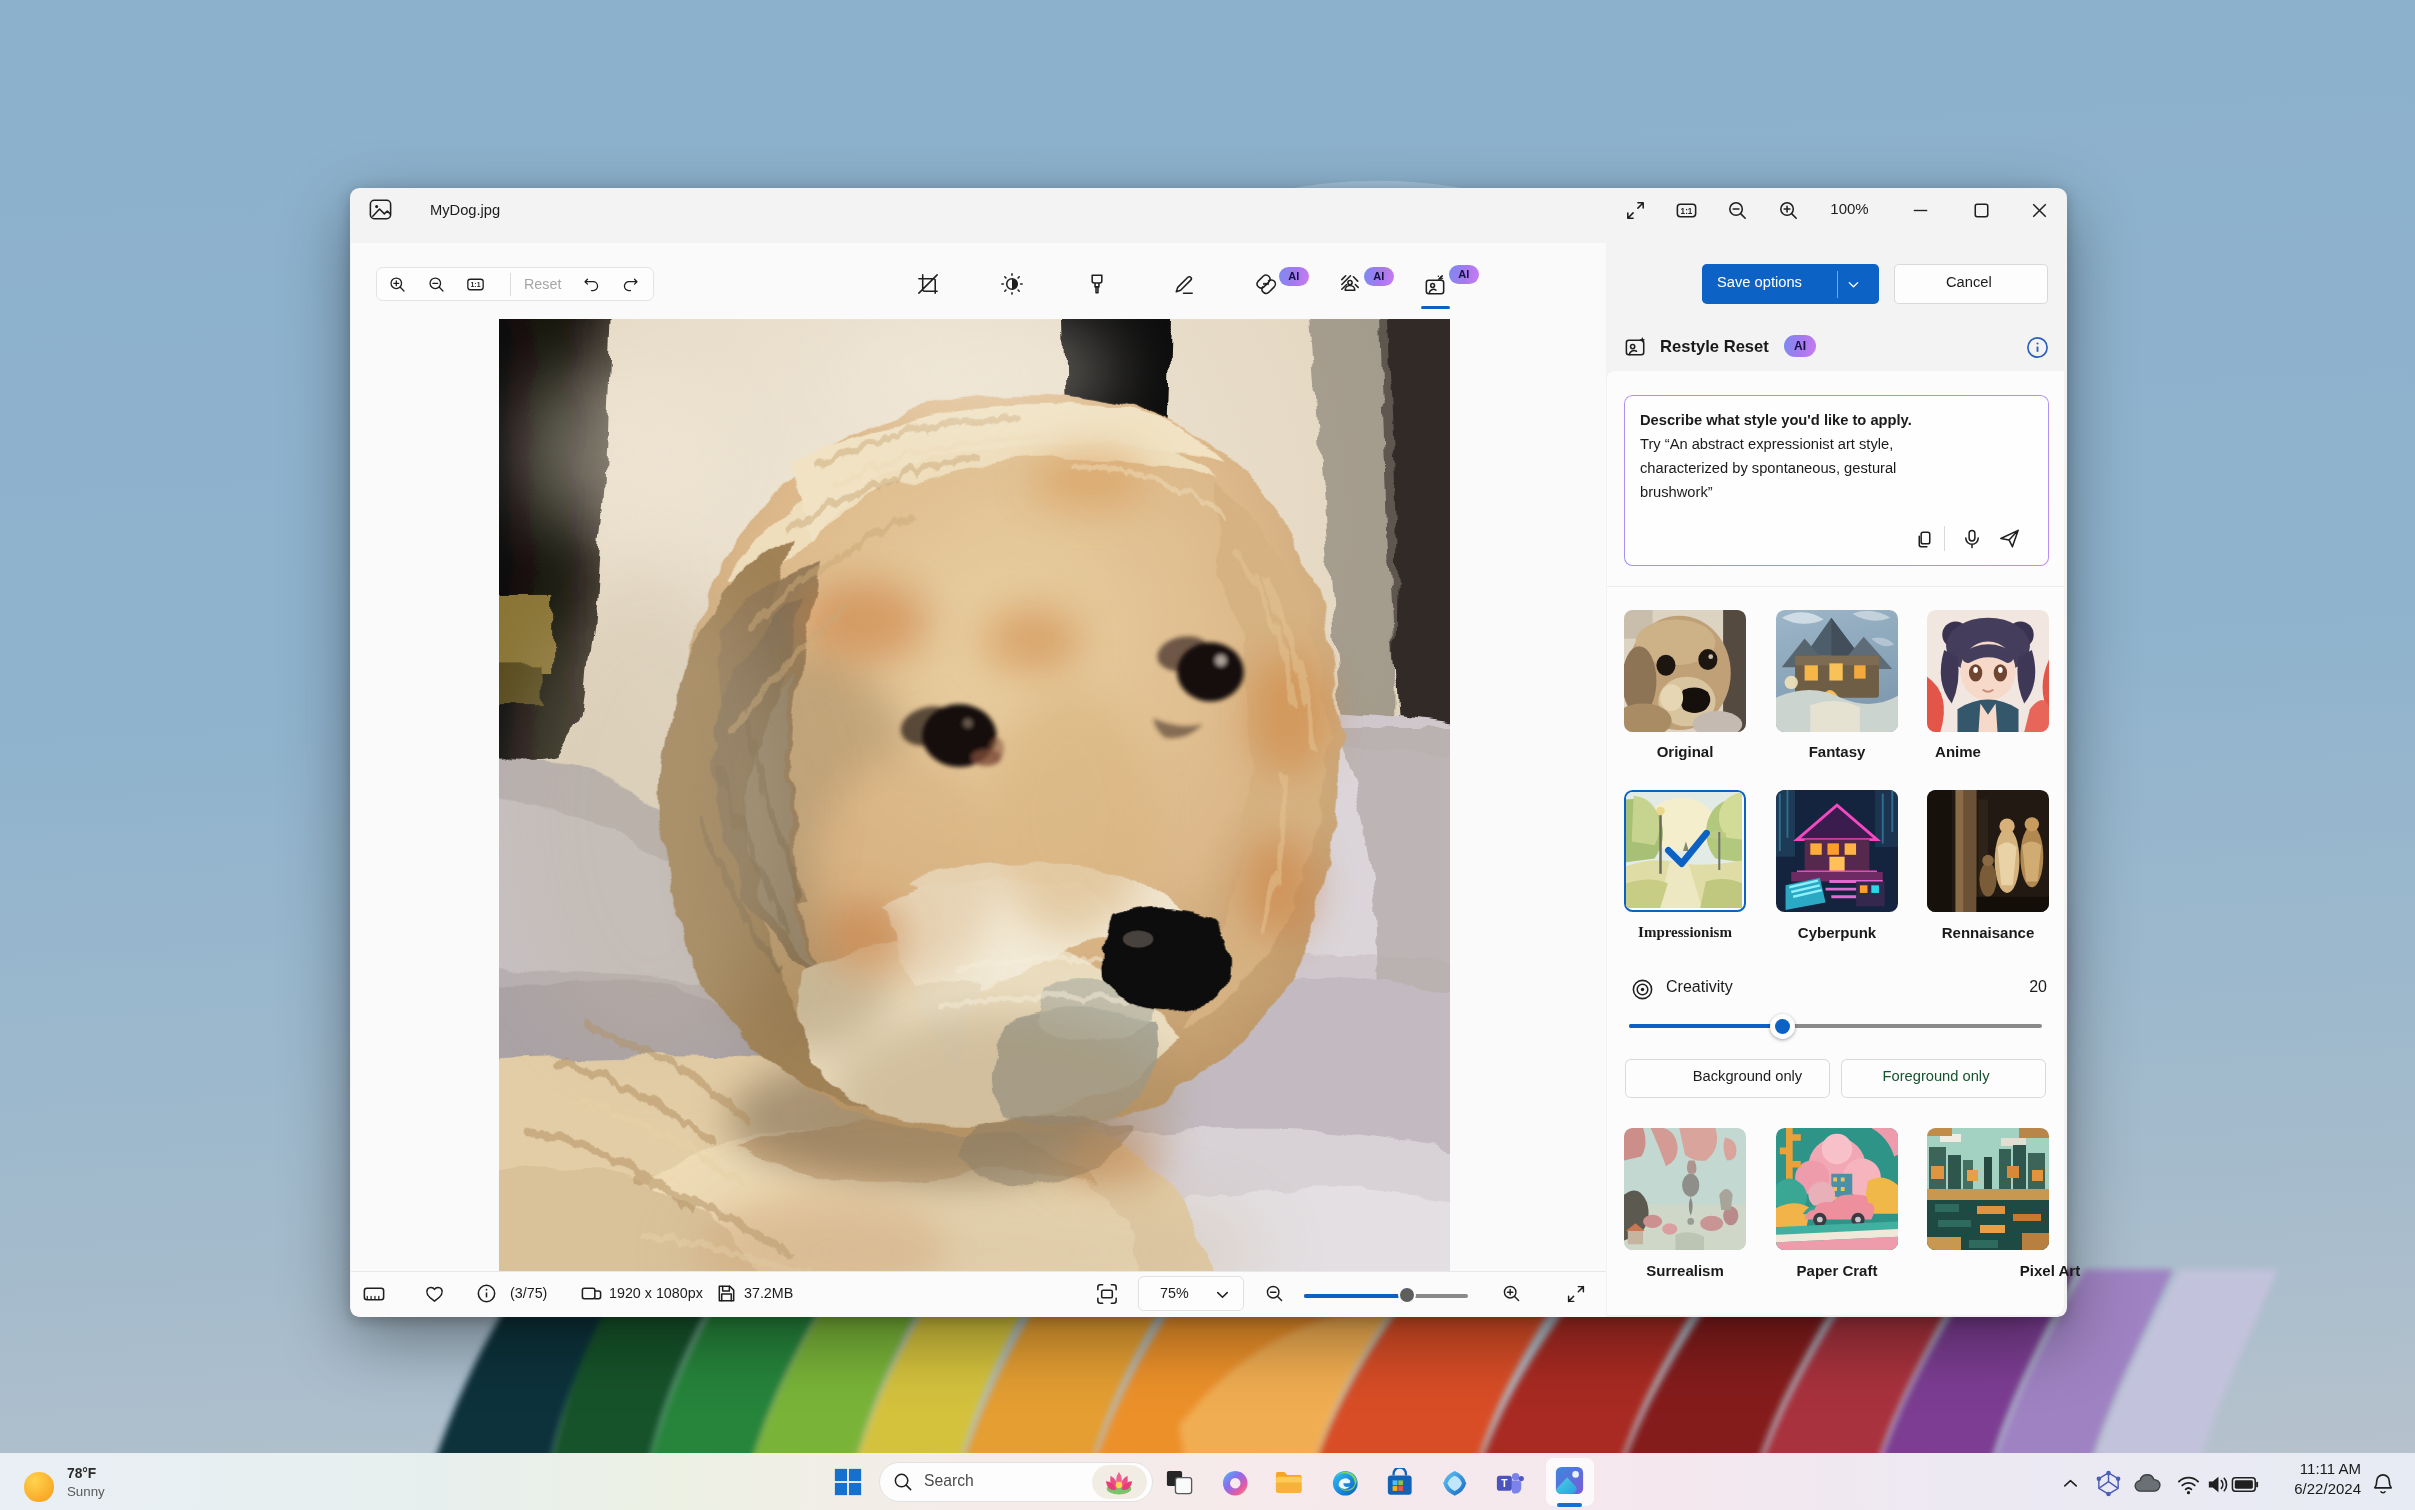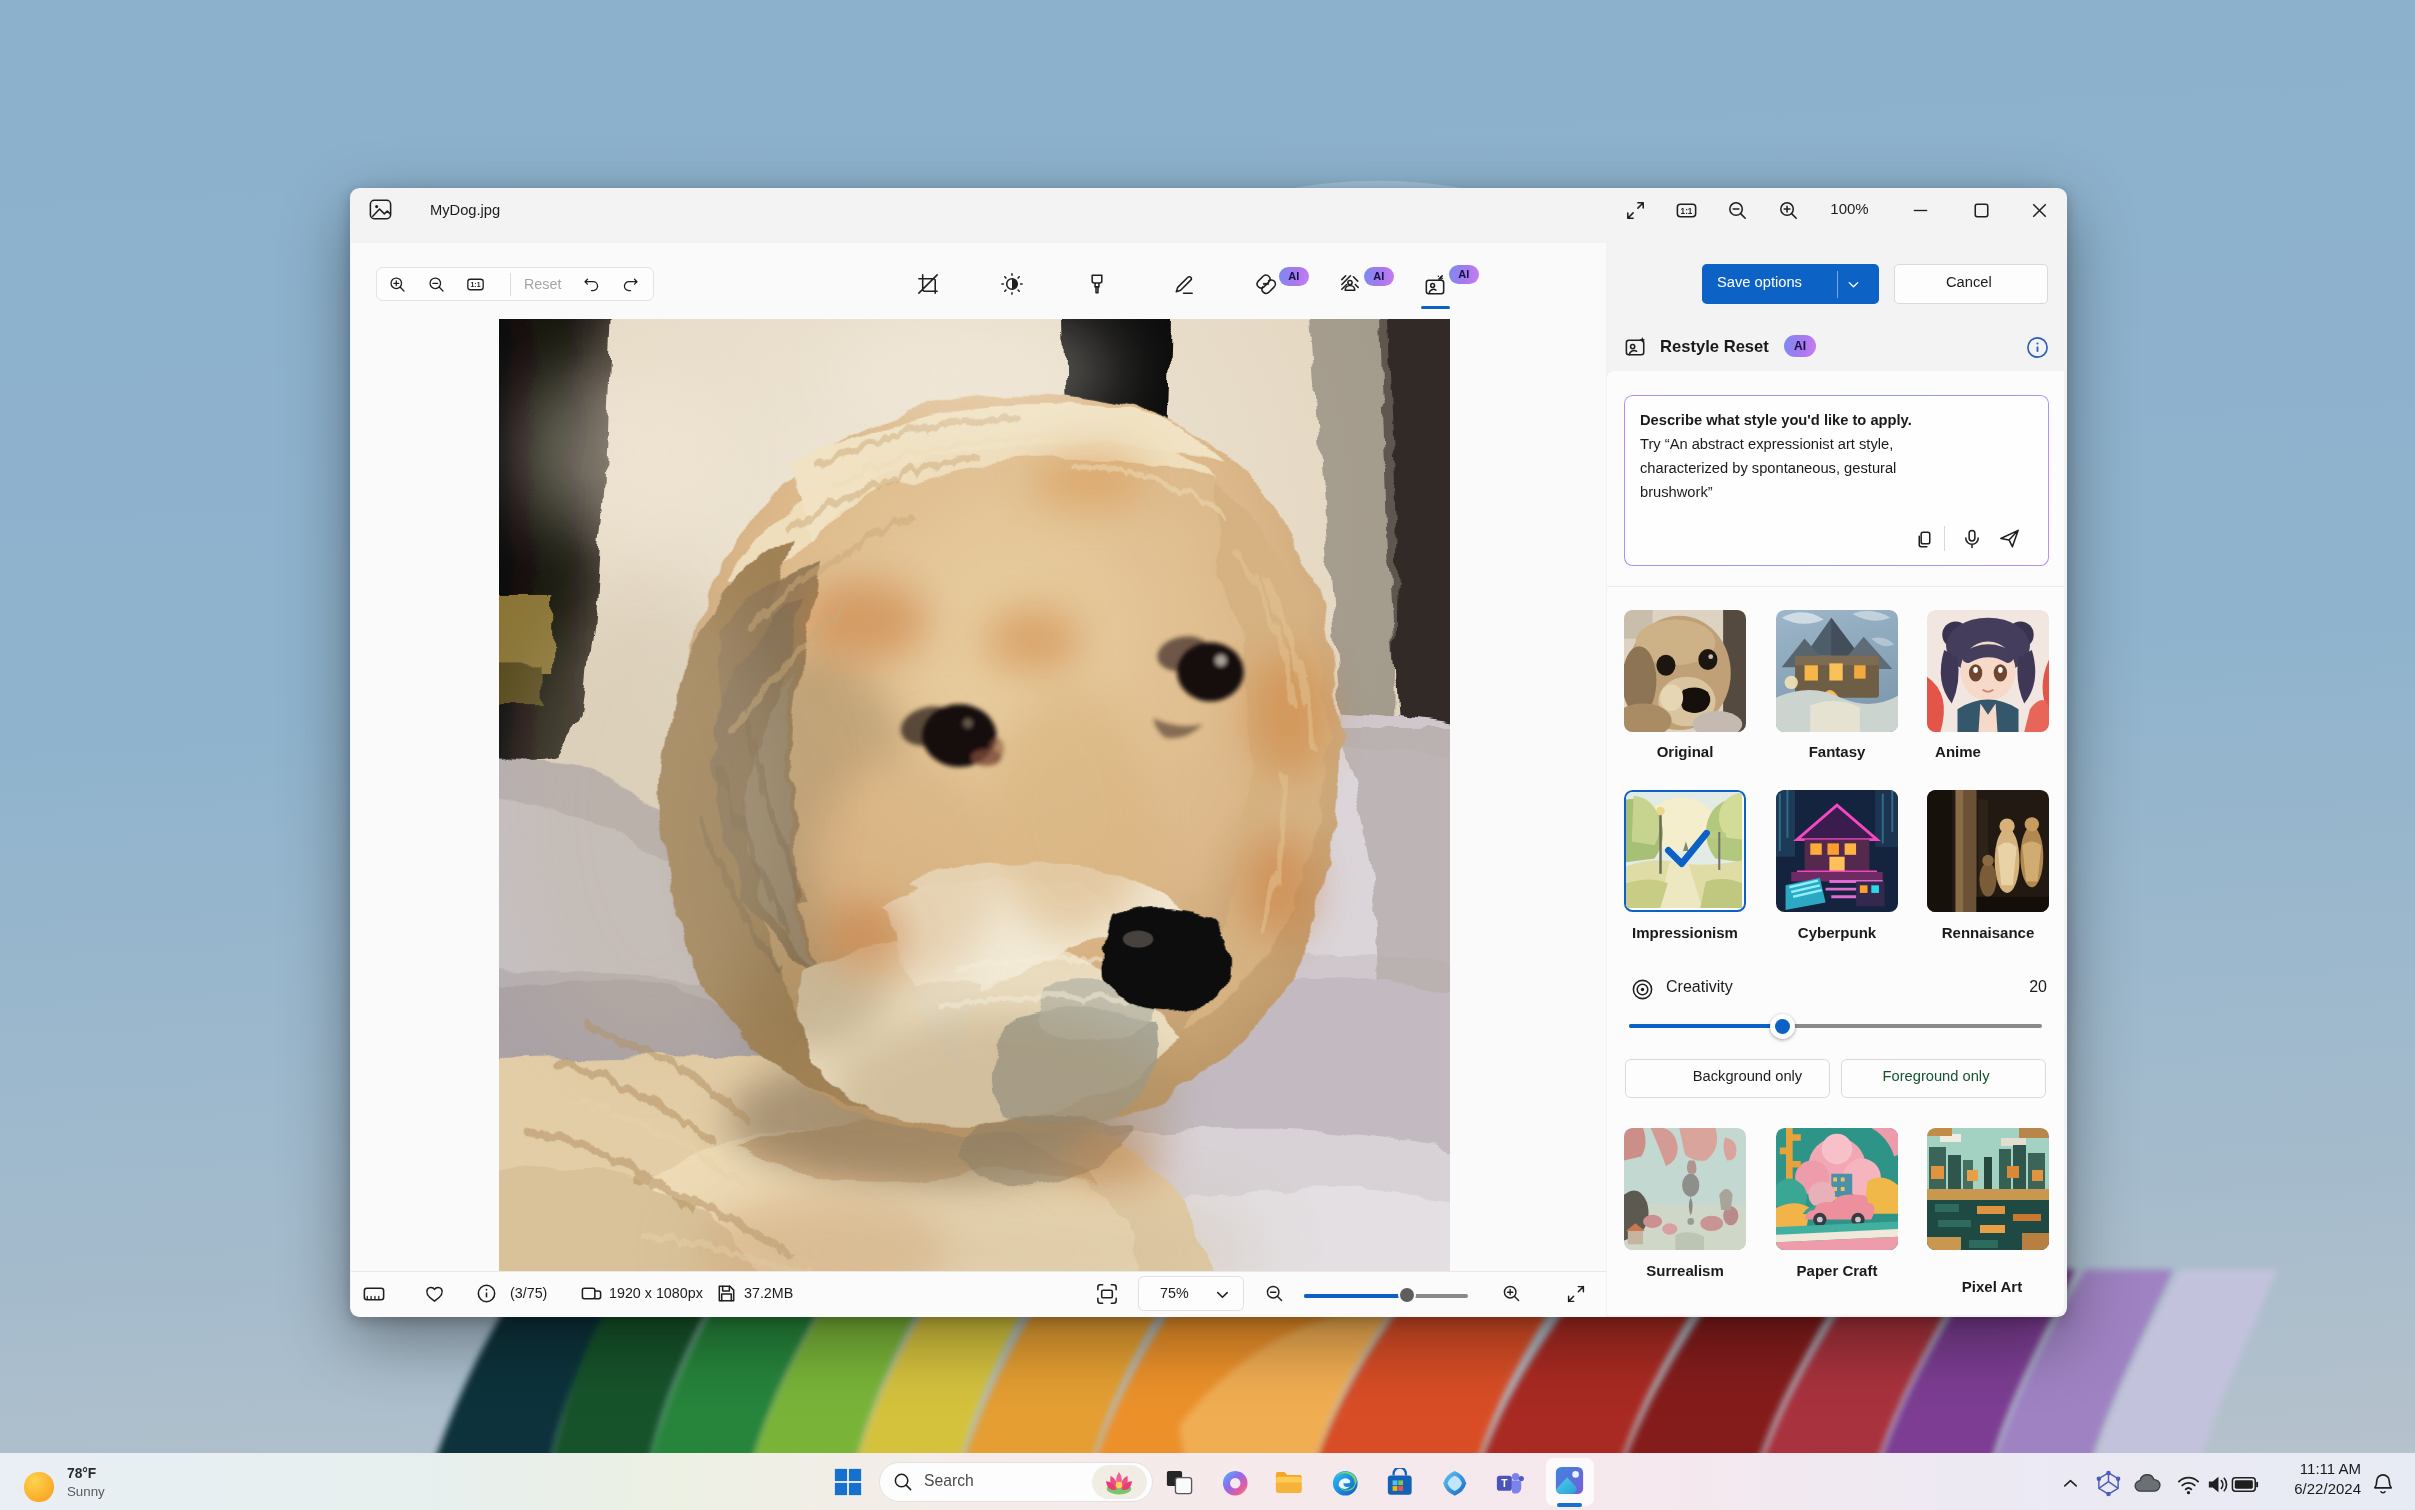--- a/index.html
+++ b/index.html
@@ -511,21 +511,21 @@
     <ellipse cx="110" cy="70" rx="12" ry="32" fill="#b08850"></ellipse>
     <circle cx="110" cy="36" r="7.5" fill="#c89c60"></circle>
     <path d="M100,58 q10,-8 20,0 l-4,38 l-12,0 z" fill="#d0ac72"></path>
     <ellipse cx="64" cy="94" rx="9" ry="18" fill="#7a5c38"></ellipse>
     <circle cx="64" cy="74" r="6" fill="#8a6a42"></circle>
     <rect x="52" y="112" width="76" height="16" fill="#140e08"></rect>
   </svg></div>
   <svg class="abs" style="left:1655px;top:816px" width="63" height="63" viewBox="0 0 66 66">
       <path d="M14,36 L28,50 L54,18" fill="none" stroke="#0b62c4" stroke-width="7" stroke-linecap="round" stroke-linejoin="round"></path>
     </svg>
-  <div class="tlabel" style="left:1624px;top:924px;">Impressionism</div>
+  <div class="tlabel" style="left:1624px;top:924px;font-family:Liberation Serif, serif;">Impressionism</div>
   <div class="tlabel" style="left:1776px;top:924px;">Cyberpunk</div>
   <div class="tlabel" style="left:1927px;top:924px;">Rennaisance</div>
 
   <svg class="abs" style="left:1630px;top:977px" width="25" height="25" viewBox="0 0 26 26">
       <circle cx="13" cy="13" r="9.5" class="ico" stroke-width="1.7"></circle>
       <circle cx="13" cy="13" r="5.5" class="ico" stroke-width="1.7"></circle>
       <circle cx="13" cy="13" r="1.8" fill="#1f1f1f"></circle>
     </svg>
   <div class="abs" style="left:1666px;top:978px;font-size:16px;color:#1b1b1b;">Creativity</div>
   <div class="abs" style="left:2007px;top:978px;width:40px;text-align:right;font-size:16px;color:#1b1b1b;">20</div>
@@ -607,21 +607,21 @@
     <rect x="52" y="82" width="30" height="8" fill="#e09440"></rect>
     <rect x="90" y="90" width="30" height="8" fill="#c87830"></rect>
     <rect x="12" y="96" width="34" height="8" fill="#2e6a5e"></rect>
     <rect x="56" y="102" width="26" height="8" fill="#e8a048"></rect>
     <rect x="0" y="114" width="36" height="14" fill="#c89850"></rect>
     <rect x="100" y="110" width="28" height="18" fill="#b88040"></rect>
     <rect x="44" y="118" width="30" height="8" fill="#2e6a5e"></rect>
   </svg></div>
   <div class="tlabel" style="left:1624px;top:1262px;">Surrealism</div>
   <div class="tlabel" style="left:1776px;top:1262px;">Paper Craft</div>
-  <div class="tlabel" style="left:1931px;top:1262px;margin-top:16px;">Pixel Art</div>
+  <div class="tlabel" style="left:1989px;top:1262px;">Pixel Art</div>
 </div>
 <div id="taskbar" class="abs" style="left:0;top:1453px;width:2416px;height:57px;background:linear-gradient(90deg,#e9eff5 0%,#e7efee 18%,#edf1e4 28%,#f5ece9 40%,#f6e9ec 55%,#f4e8ee 70%,#ece9f3 82%,#e7ebf3 100%);"></div>
 <div id="tbcontent">
   <div class="abs" style="left:24px;top:1472px;width:29.5px;height:29.5px;border-radius:50%;background:radial-gradient(circle at 35% 30%,#ffd34e,#f9a825 75%);"></div>
   <div class="abs" style="left:67px;top:1466px;font-size:13.8px;font-weight:bold;color:#2a2a2a;">78°F</div>
   <div class="abs" style="left:67px;top:1484px;font-size:13.3px;color:#5a5a5a;">Sunny</div>
   <svg class="abs" style="left:833px;top:1467px" width="30" height="30" viewBox="0 0 32 32">
       <rect x="2" y="2" width="13" height="13" fill="#1570cf"></rect>
       <rect x="17" y="2" width="13" height="13" fill="#1570cf"></rect>
       <rect x="2" y="17" width="13" height="13" fill="#1570cf"></rect>

